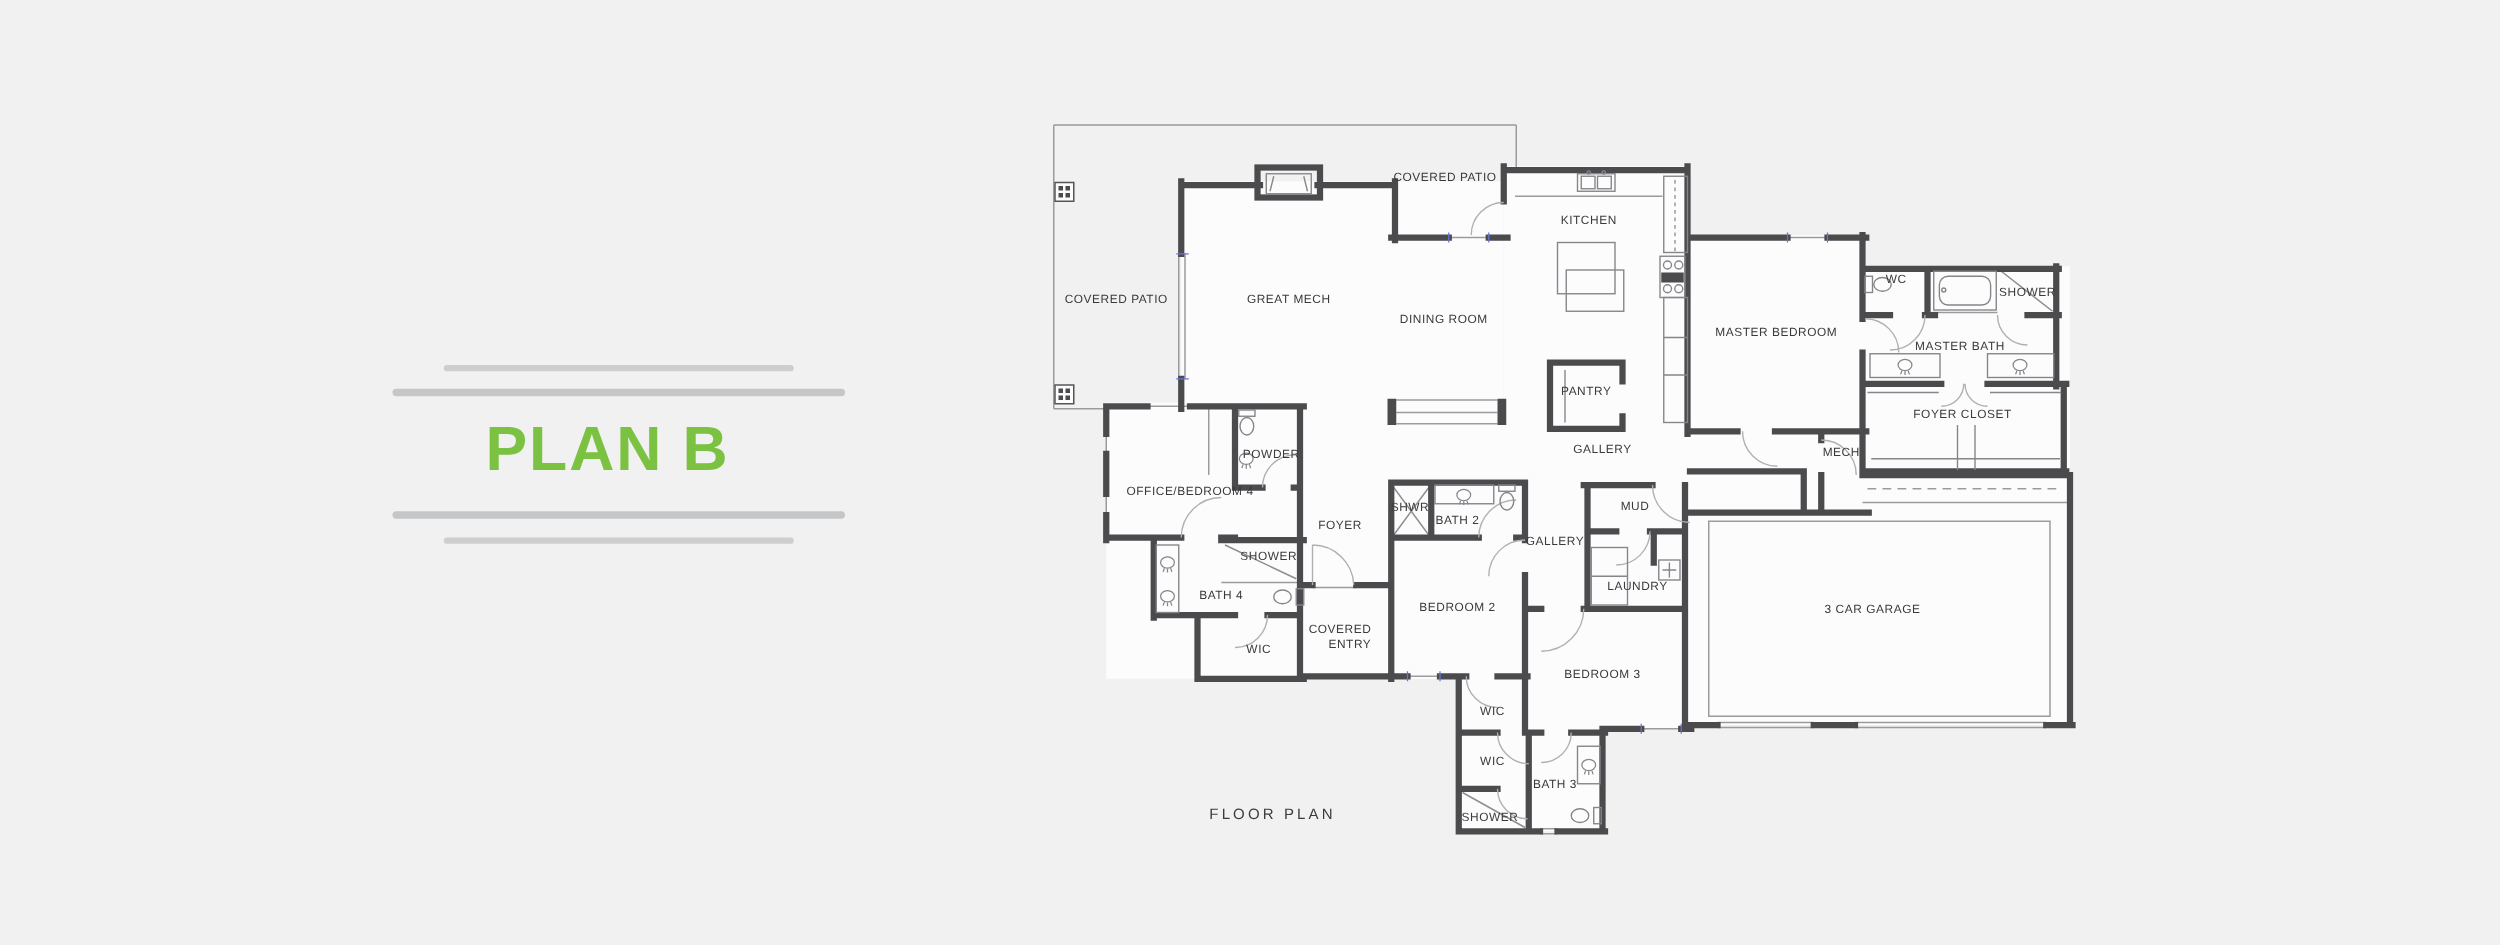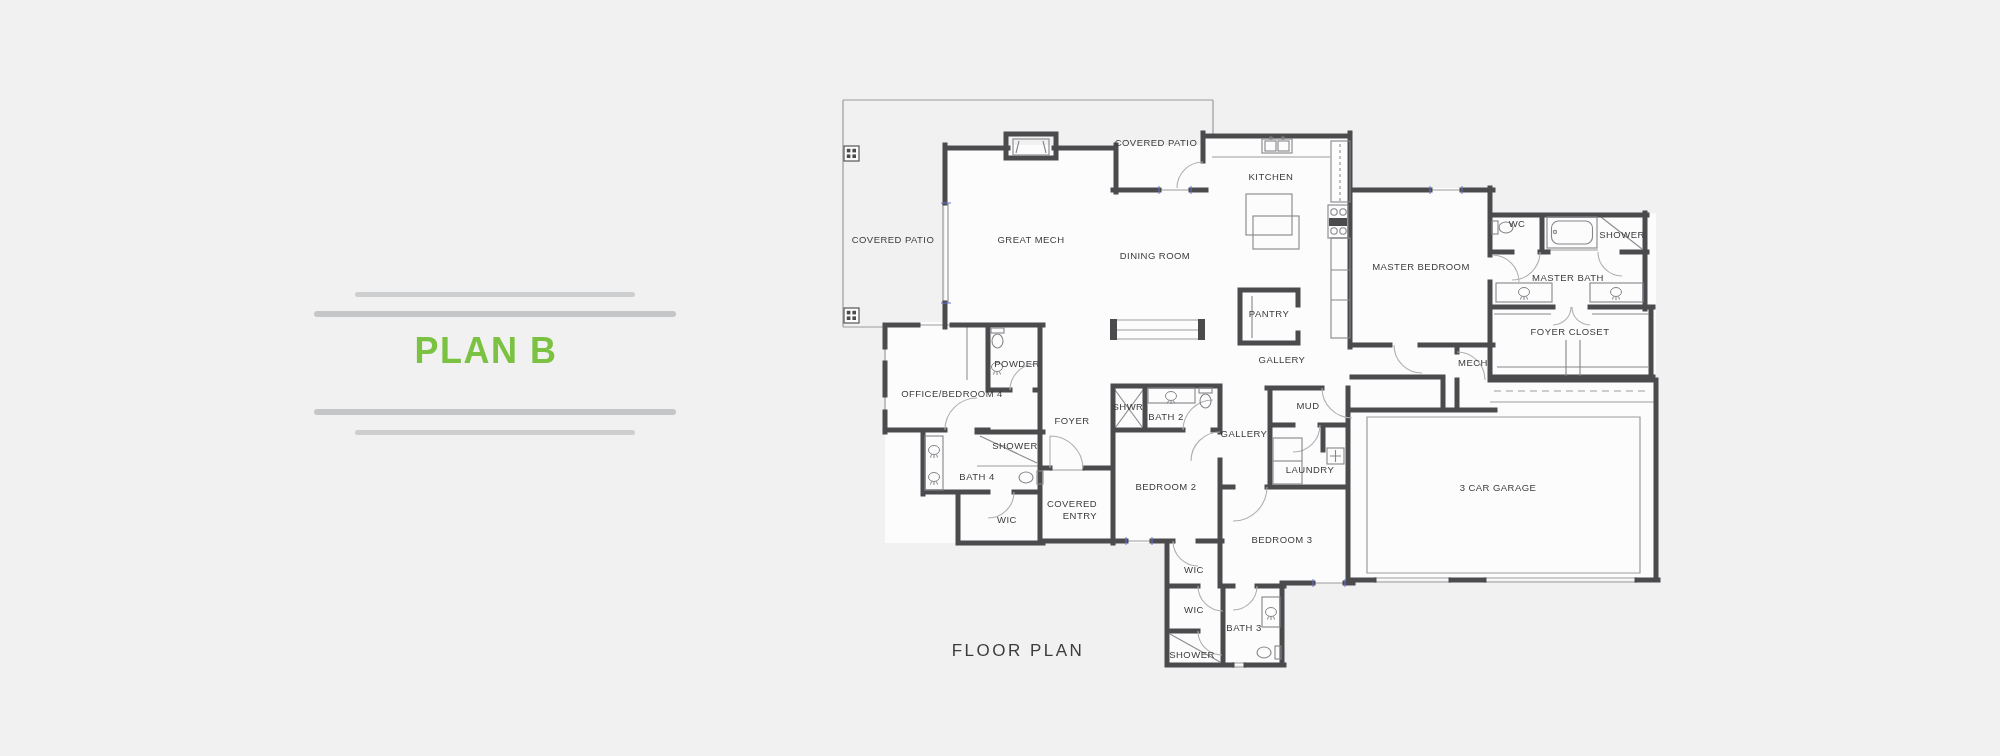--- a/index.html
+++ b/index.html
@@ -12,35 +12,35 @@
   }
   
   .deco-line{position:absolute;border-radius:3px;}
   #line-top-short {left:355px;top:292px;width:280px;height:5px;background:#cdced0;}
   #line-top-long  {left:314px;top:311px;width:362px;height:6px;background:#c5c6c8;}
   #line-bot-long  {left:314px;top:409px;width:362px;height:6px;background:#c5c6c8;}
   #line-bot-short {left:355px;top:430px;width:280px;height:5px;background:#cdced0;}
   #plan-title{
     position:absolute;left:310px;top:330px;width:352px;
     text-align:center;
-    font-size:36px;font-weight:bold;letter-spacing:1.5px;
+    font-size:50px;font-weight:bold;letter-spacing:1.5px;
     color:#7cc242;
   }
   
   #plan-svg{position:absolute;left:820px;top:80px;width:860px;height:610px;}
   #room-labels{position:absolute;left:0;top:0;width:2000px;height:756px;pointer-events:none;}
   .room-label{
     position:absolute;
     transform:translate(-50%,-50%);
     font-size:9.5px;letter-spacing:.45px;line-height:1.25;
     color:#3a3a3c;white-space:pre-line;text-align:right;
   }
   #plan-caption{
     position:absolute;left:1018px;top:651px;transform:translate(-50%,-50%);
-    font-size:17px;letter-spacing:2.5px;color:#3c3c3e;
+    font-size:12px;letter-spacing:2.5px;color:#3c3c3e;
   }
 </style>
 </head>
 <body>
 
 <div id="page" style="background: rgb(241, 241, 242);">
 
   <div class="deco-line" id="line-top-short"></div>
   <div class="deco-line" id="line-top-long"></div>
   <div id="plan-title" style="color: rgb(124, 194, 66);">PLAN B</div>

